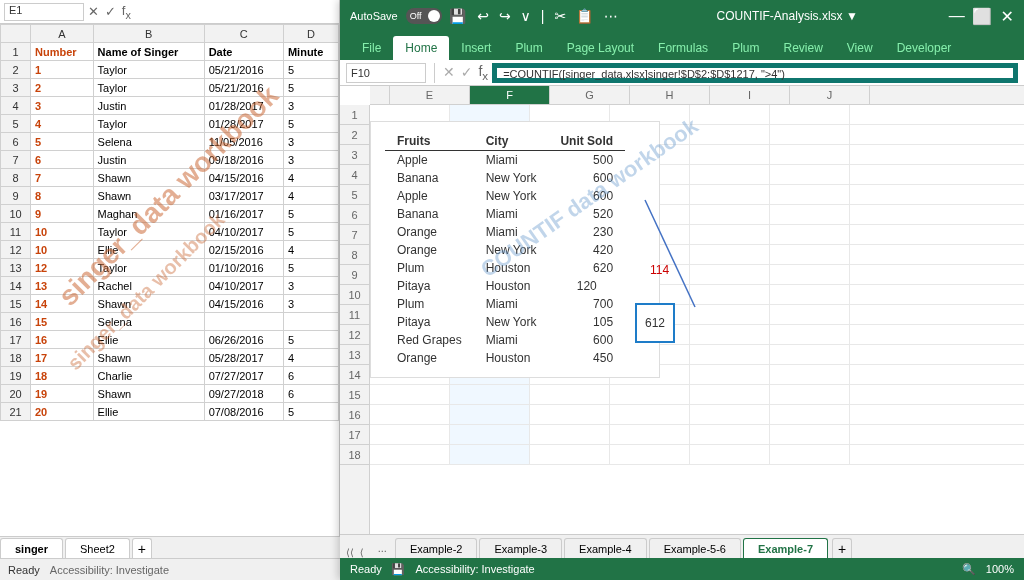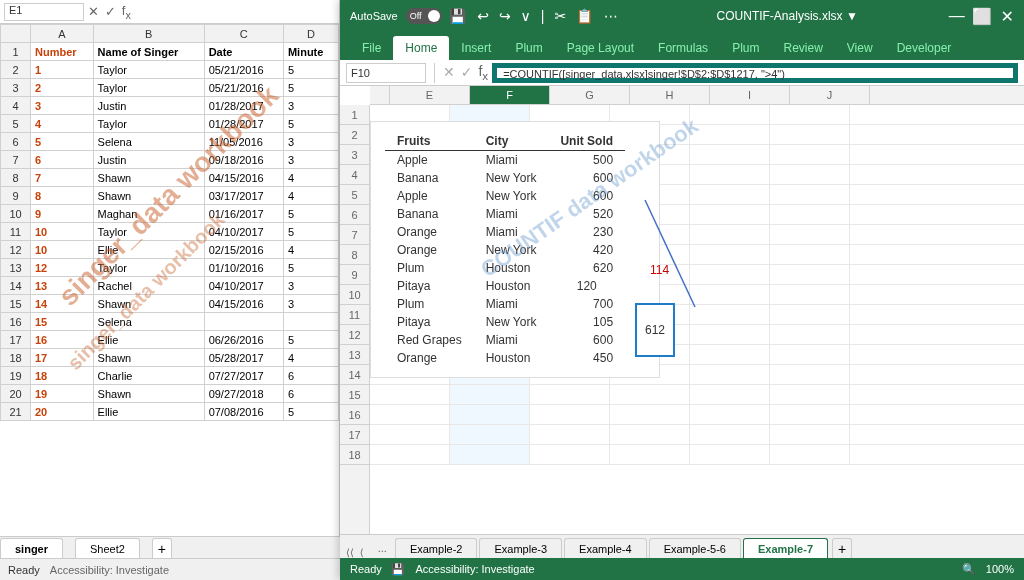--- a/index.html
+++ b/index.html
@@ -104,21 +104,21 @@
       border-top: 1px solid #ccc;
       z-index: 2;
     }
     .bg-tab {
       padding: 2px 14px;
       border: 1px solid #ccc;
       border-bottom: none;
       border-radius: 3px 3px 0 0;
       background: white;
       font-size: 11px;
-      margin-right: 12px;
+      margin-right: 2px;
       height: 20px;
       display: flex; align-items: center;
     }
     .bg-tab.active { background: white; font-weight: bold; }
     .bg-tab-add {
       width: 20px; height: 20px;
       border: 1px solid #ccc; border-bottom: none;
       border-radius: 3px 3px 0 0;
       display: flex; align-items: center; justify-content: center;
       font-size: 14px; cursor: pointer;
@@ -295,21 +295,21 @@
       color: #c00;
       font-size: 12px;
       font-weight: normal;
       z-index: 6;
     }
     .result-cell-612 {
       position: absolute;
       top: 198px;
       left: 295px;
       border: 2px solid #1e7cc8;
-      padding: 18px 8px;
+      padding: 11px 8px;
       font-size: 12px;
       color: #333;
       background: white;
       z-index: 7;
     }
 
     
     .content-watermark {
       position: absolute;
       top: 80px;

